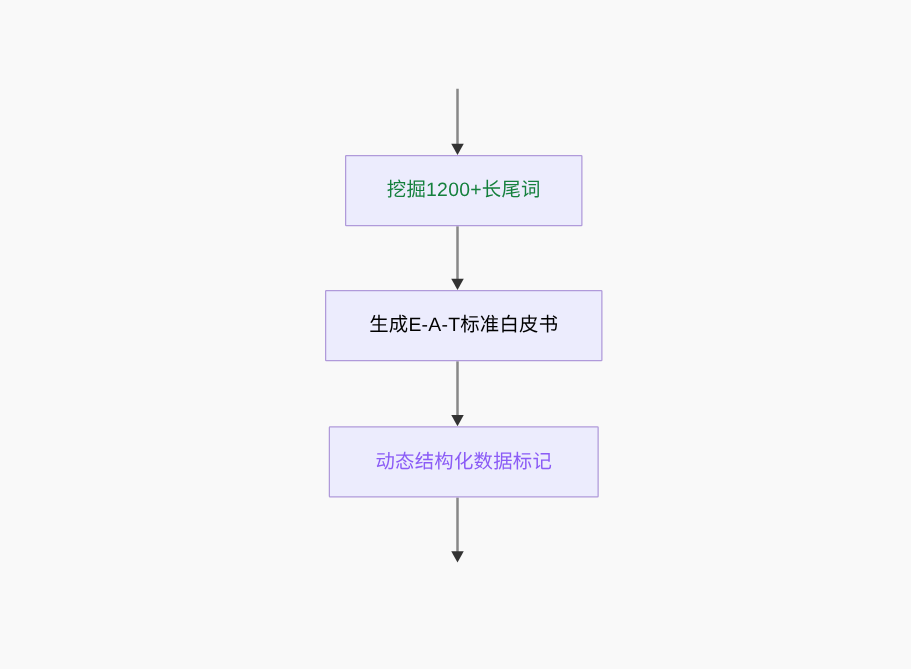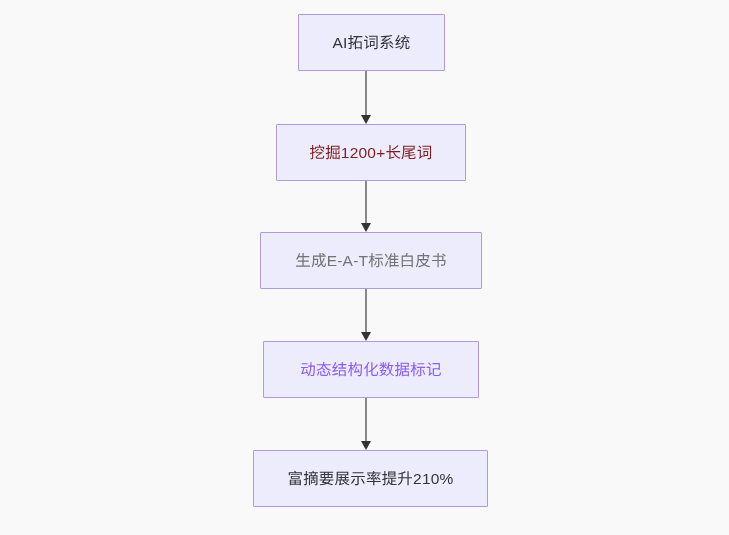--- a/index.html
+++ b/index.html
@@ -86,29 +86,23 @@
   </div>
   <div class="connector" style="left: 356px; top: 289px; width: 20px; height: 52px;">
     <div class="conn-line" style="height: 44px; background: rgb(136, 136, 136);"></div>
     <div class="conn-head" style="border-top-color: rgb(51, 51, 51);"></div>
   </div>
   <div class="connector" style="left: 356px; top: 398px; width: 20px; height: 52px;">
     <div class="conn-line" style="height: 44px; background: rgb(136, 136, 136);"></div>
     <div class="conn-head" style="border-top-color: rgb(51, 51, 51);"></div>
   </div>
 
-  <div class="flow-node" style="left: 298px; top: 14px; width: 147px; height: 57px; background: rgb(236, 236, 253); border-color: rgb(176, 154, 218); color: rgb(51, 51, 56);">
-    <span class="node-label">AI拓词系统</span>
-  </div>
-  <div class="flow-node" style="left: 276px; top: 124px; width: 190px; height: 57px; background: rgb(236, 236, 253); border-color: rgb(176, 154, 218); color: #7f1d1d;">
+  <div class="flow-node" style="left: 276px; top: 124px; width: 190px; height: 57px; background: rgb(236, 236, 253); border-color: rgb(176, 154, 218); color: #15803d;">
     <span class="node-label">挖掘1200+长尾词</span>
   </div>
-  <div class="flow-node" style="left: 260px; top: 232px; width: 222px; height: 57px; background: rgb(236, 236, 253); border-color: rgb(176, 154, 218); color: #737373;">
+  <div class="flow-node" style="left: 260px; top: 232px; width: 222px; height: 57px; background: rgb(236, 236, 253); border-color: rgb(176, 154, 218); color: #000000;">
     <span class="node-label">生成E-A-T标准白皮书</span>
   </div>
   <div class="flow-node" style="left: 263px; top: 341px; width: 216px; height: 57px; background: rgb(236, 236, 253); border-color: rgb(176, 154, 218); color: #8b5cf6;">
     <span class="node-label">动态结构化数据标记</span>
   </div>
-  <div class="flow-node" style="left: 253px; top: 450px; width: 235px; height: 57px; background: rgb(236, 236, 253); border-color: rgb(176, 154, 218); color: rgb(51, 51, 56);">
-    <span class="node-label">富摘要展示率提升210%</span>
-  </div>
 
 </div>
 
 </body></html>

